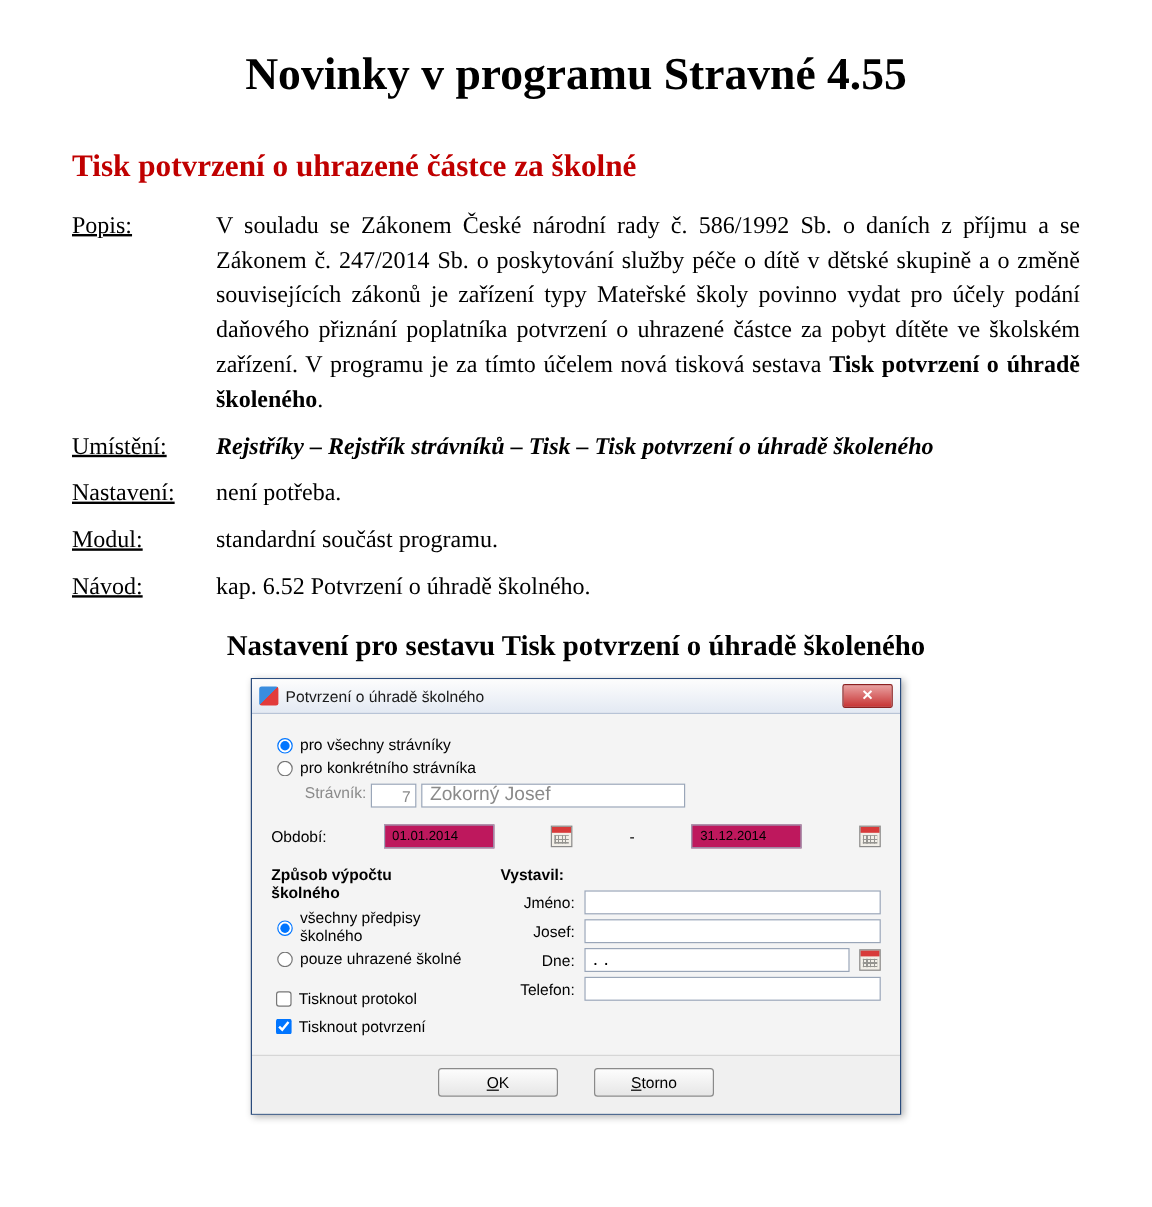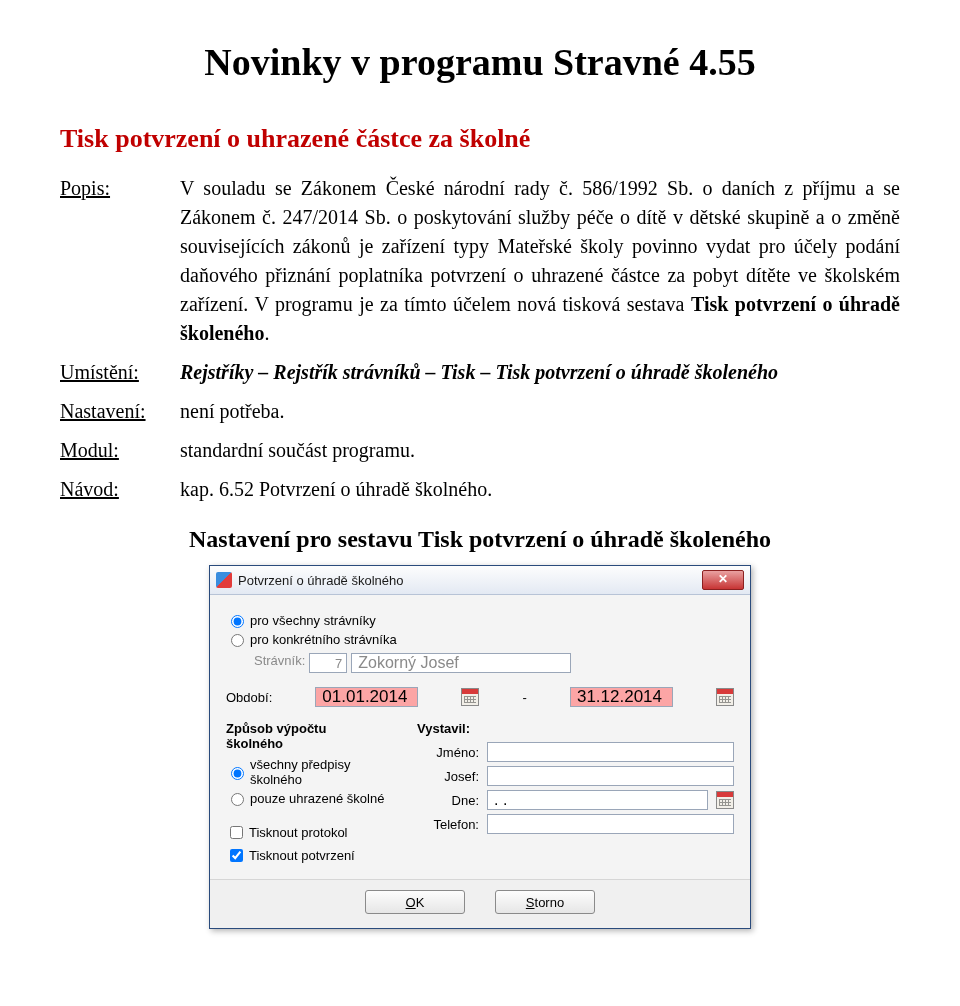--- a/index.html
+++ b/index.html
@@ -100,27 +100,27 @@
     height: 20px;
     border: 1px solid #9aa6b8;
     background: #fff;
     padding: 1px 6px;
     box-sizing: border-box;
     font-family: inherit;
     font-size: 16px;
   }
   .period-row { display: flex; align-items: center; gap: 20px; margin-bottom: 14px; justify-content: space-between; }
   .date-fld {
-    width: 103px; height: 20px;
+    width: 92px; height: 20px;
     border: 1px solid #9aa6b8;
-    background: #fca5a5;
+    background: #be185d;
     padding: 1px 6px;
     box-sizing: border-box;
     font-family: inherit;
-    font-size: 17px;
+    font-size: 11px;
   }
   .cal-icon {
     width: 18px; height: 18px;
     display: inline-block;
     background:
       linear-gradient(#d83a3a,#d83a3a) 0 0/100% 5px no-repeat,
       #f2efe8;
     border: 1px solid #8a8a8a;
     position: relative;
     box-sizing: border-box;

